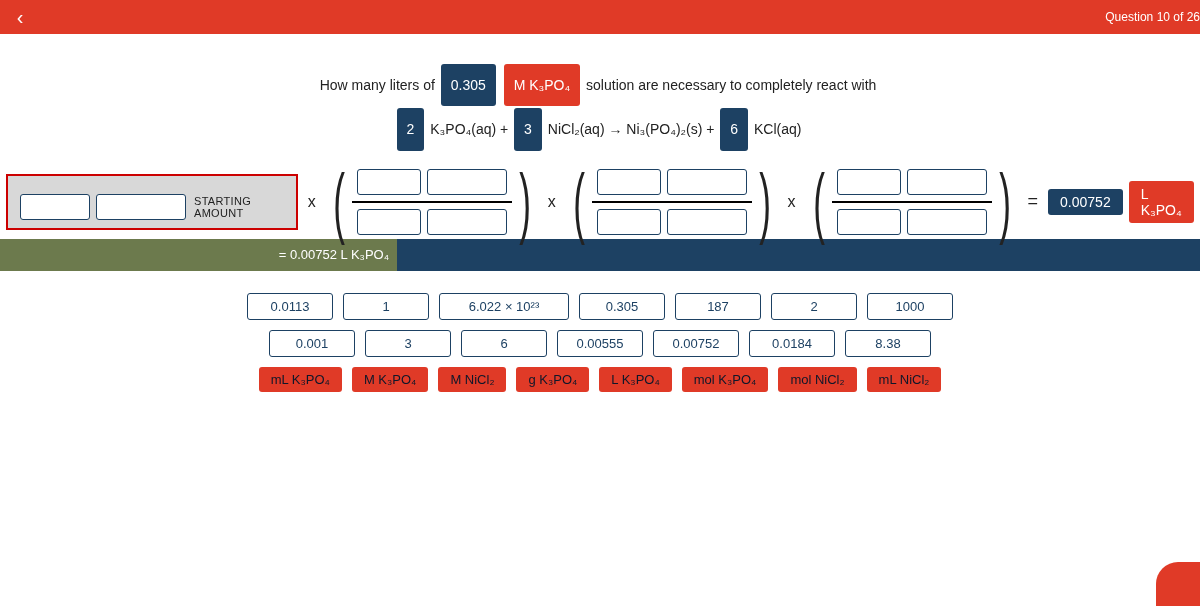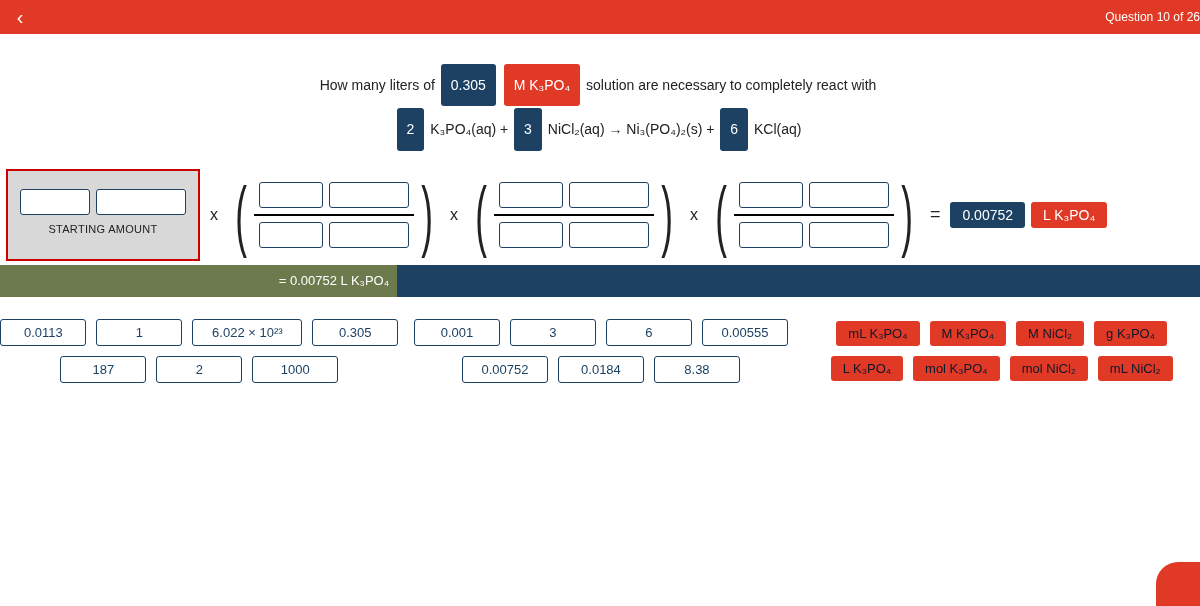--- a/index.html
+++ b/index.html
@@ -18,21 +18,21 @@
   .qtitle{flex:1;text-align:right;font-size:12px;}
 
   
   .problem{padding:28px 4px 12px 0;text-align:center;line-height:2.6;}
   .problem .chip-n{display:inline-block;background:var(--navy);color:#fff;border-radius:3px;padding:3px 10px;margin:0 2px;}
   .problem .chip-r{display:inline-block;background:var(--red);color:#fff;border-radius:3px;padding:3px 10px;margin:0 2px;}
   .problem .line{margin:2px 0;}
 
   
   .setup{display:flex;align-items:center;padding:4px 6px;}
-  .start-box{border:2px solid #c00;background:var(--grey);padding:18px 12px 24px 12px;display:flex;flex-direction:column;align-items:center;gap:8px;}
+  .start-box{border:2px solid #c00;background:var(--grey);padding:18px 12px 8px 12px;display:flex;flex-direction:row;align-items:center;gap:8px;}
   .start-blanks{display:flex;gap:6px;}
   .blank{display:inline-block;border:1px solid var(--navy);border-radius:3px;background:#fff;height:26px;}
   .start-label{font-size:11px;letter-spacing:0.3px;}
   .op{padding:0 10px;font-size:16px;}
 
   .frac-wrap{display:flex;align-items:center;}
   .paren{font-size:78px;font-weight:300;line-height:0.8;transform:scaleX(0.45);}
   .frac{display:flex;flex-direction:column;align-items:center;gap:6px;}
   .frac hr{width:160px;border:none;border-top:2px solid #000;margin:0;}
   .frac-row{display:flex;gap:6px;}
@@ -41,21 +41,21 @@
   .ans{display:flex;gap:6px;align-items:center;}
   .ans .chip-n{background:var(--navy);color:#fff;border-radius:3px;padding:5px 12px;}
   .ans .chip-r{background:var(--red);color:#fff;border-radius:3px;padding:5px 12px;}
 
   
   .result-strip{display:flex;height:32px;color:#fff;font-size:13px;align-items:stretch;}
   .result-strip .olive{background:var(--olive);width:397px;display:flex;align-items:center;justify-content:flex-end;padding-right:8px;}
   .result-strip .navyfill{background:var(--navy);flex:1;}
 
   
-  .bank{padding:22px 0 10px 0;display:flex;flex-direction:row;align-items:center;gap:10px;}
+  .bank{padding:22px 0 10px 0;display:flex;flex-direction:column;align-items:center;gap:10px;}
   .bank-row{display:flex;gap:10px;flex-wrap:wrap;justify-content:center;}
   .bank .num{background:#fff;border:1px solid var(--navy);color:var(--navy);border-radius:3px;padding:5px 0;width:86px;text-align:center;font-size:13px;}
   .bank .unit{background:var(--red);color:#0f172a;border-radius:3px;padding:5px 12px;font-size:13px;}
 
   
   .fab{position:absolute;right:0;bottom:0;width:44px;height:44px;border-radius:50% 0 0 0;background:var(--red);}
 </style>
 </head>
 <body>
 
@@ -154,21 +154,21 @@
 
 <div class="result-strip">
   <div class="olive">=  0.00752 L K₃PO₄</div>
   <div class="navyfill"></div>
 </div>
 
 <div class="bank">
   <div class="bank-row">
     <span class="num">0.0113</span>
     <span class="num">1</span>
-    <span class="num" style="width:110px">6.022 × 10²³</span>
+    <span class="num" style="width:130px">6.022 × 10²³</span>
     <span class="num">0.305</span>
     <span class="num">187</span>
     <span class="num">2</span>
     <span class="num">1000</span>
   </div>
   <div class="bank-row">
     <span class="num">0.001</span>
     <span class="num">3</span>
     <span class="num">6</span>
     <span class="num">0.00555</span>

